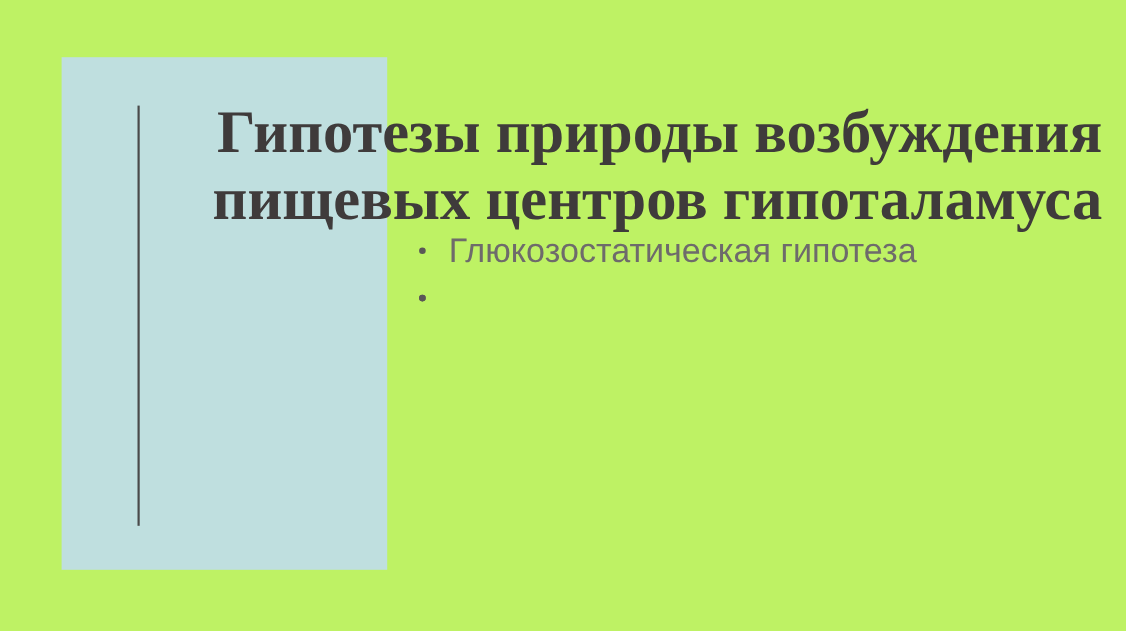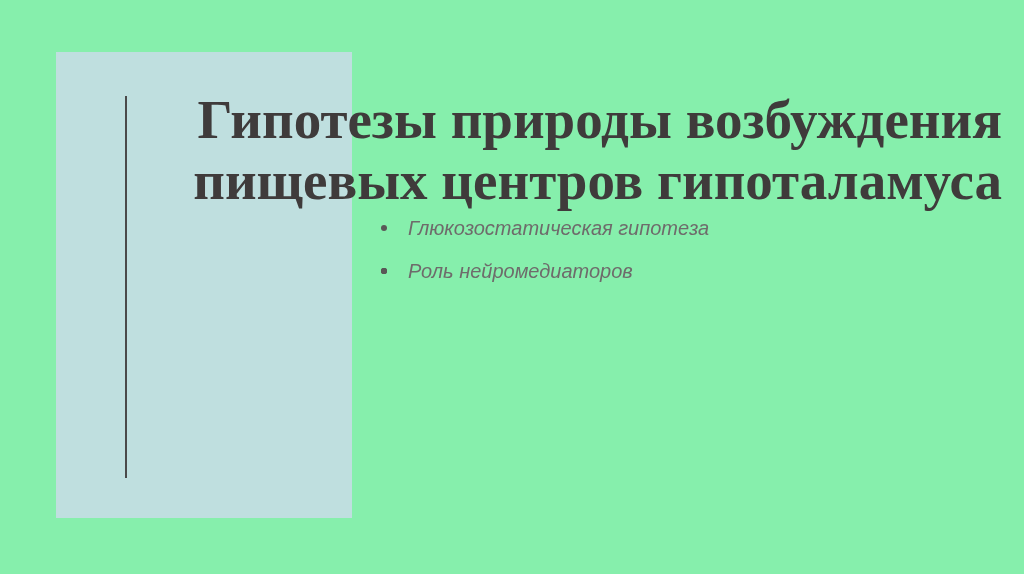--- a/index.html
+++ b/index.html
@@ -10,21 +10,21 @@
     width: 1024px;
     height: 574px;
     background: #faf8f8;
     font-family: "Liberation Sans", sans-serif;
     overflow: hidden;
   }
   .slide {
     position: relative;
     width: 1024px;
     height: 574px;
-    background: #86efac;
+    background: #bef264;
   }
   
   .accent-panel {
     position: absolute;
     left: 56px;
     top: 52px;
     width: 296px;
     height: 466px;
     background: #bfdfdf;
   }
@@ -59,25 +59,24 @@
     width: 630px;
     list-style: none;
     margin: 0;
     padding: 0;
   }
   .bullet-item {
     position: relative;
     padding-left: 30px;
     margin: 0 0 11px 0;
     font-family: "Liberation Sans", sans-serif;
-    font-size: 20px;
+    font-size: 31px;
     line-height: 32px;
     color: #6e6b6b;
     white-space: nowrap;
-    font-style: italic;
   }
   .bullet-item:last-child {
     margin-bottom: 0;
   }
   .bullet-marker {
     position: absolute;
     left: 3px;
     top: 13px;
     width: 6px;
     height: 6px;
@@ -100,19 +99,15 @@
     <li class="bullet-item">
       <span class="bullet-marker"></span>
       <span>Глюкозостатическая гипотеза</span>
     </li>
     <li class="bullet-item">
       <span class="bullet-marker"></span>
     </li>
     <li class="bullet-item">
       <span class="bullet-marker"></span>
     </li>
-    <li class="bullet-item">
-      <span class="bullet-marker"></span>
-      <span>Роль нейромедиаторов</span>
-    </li>
   </ul>
 
 </div>
 
 </body></html>

